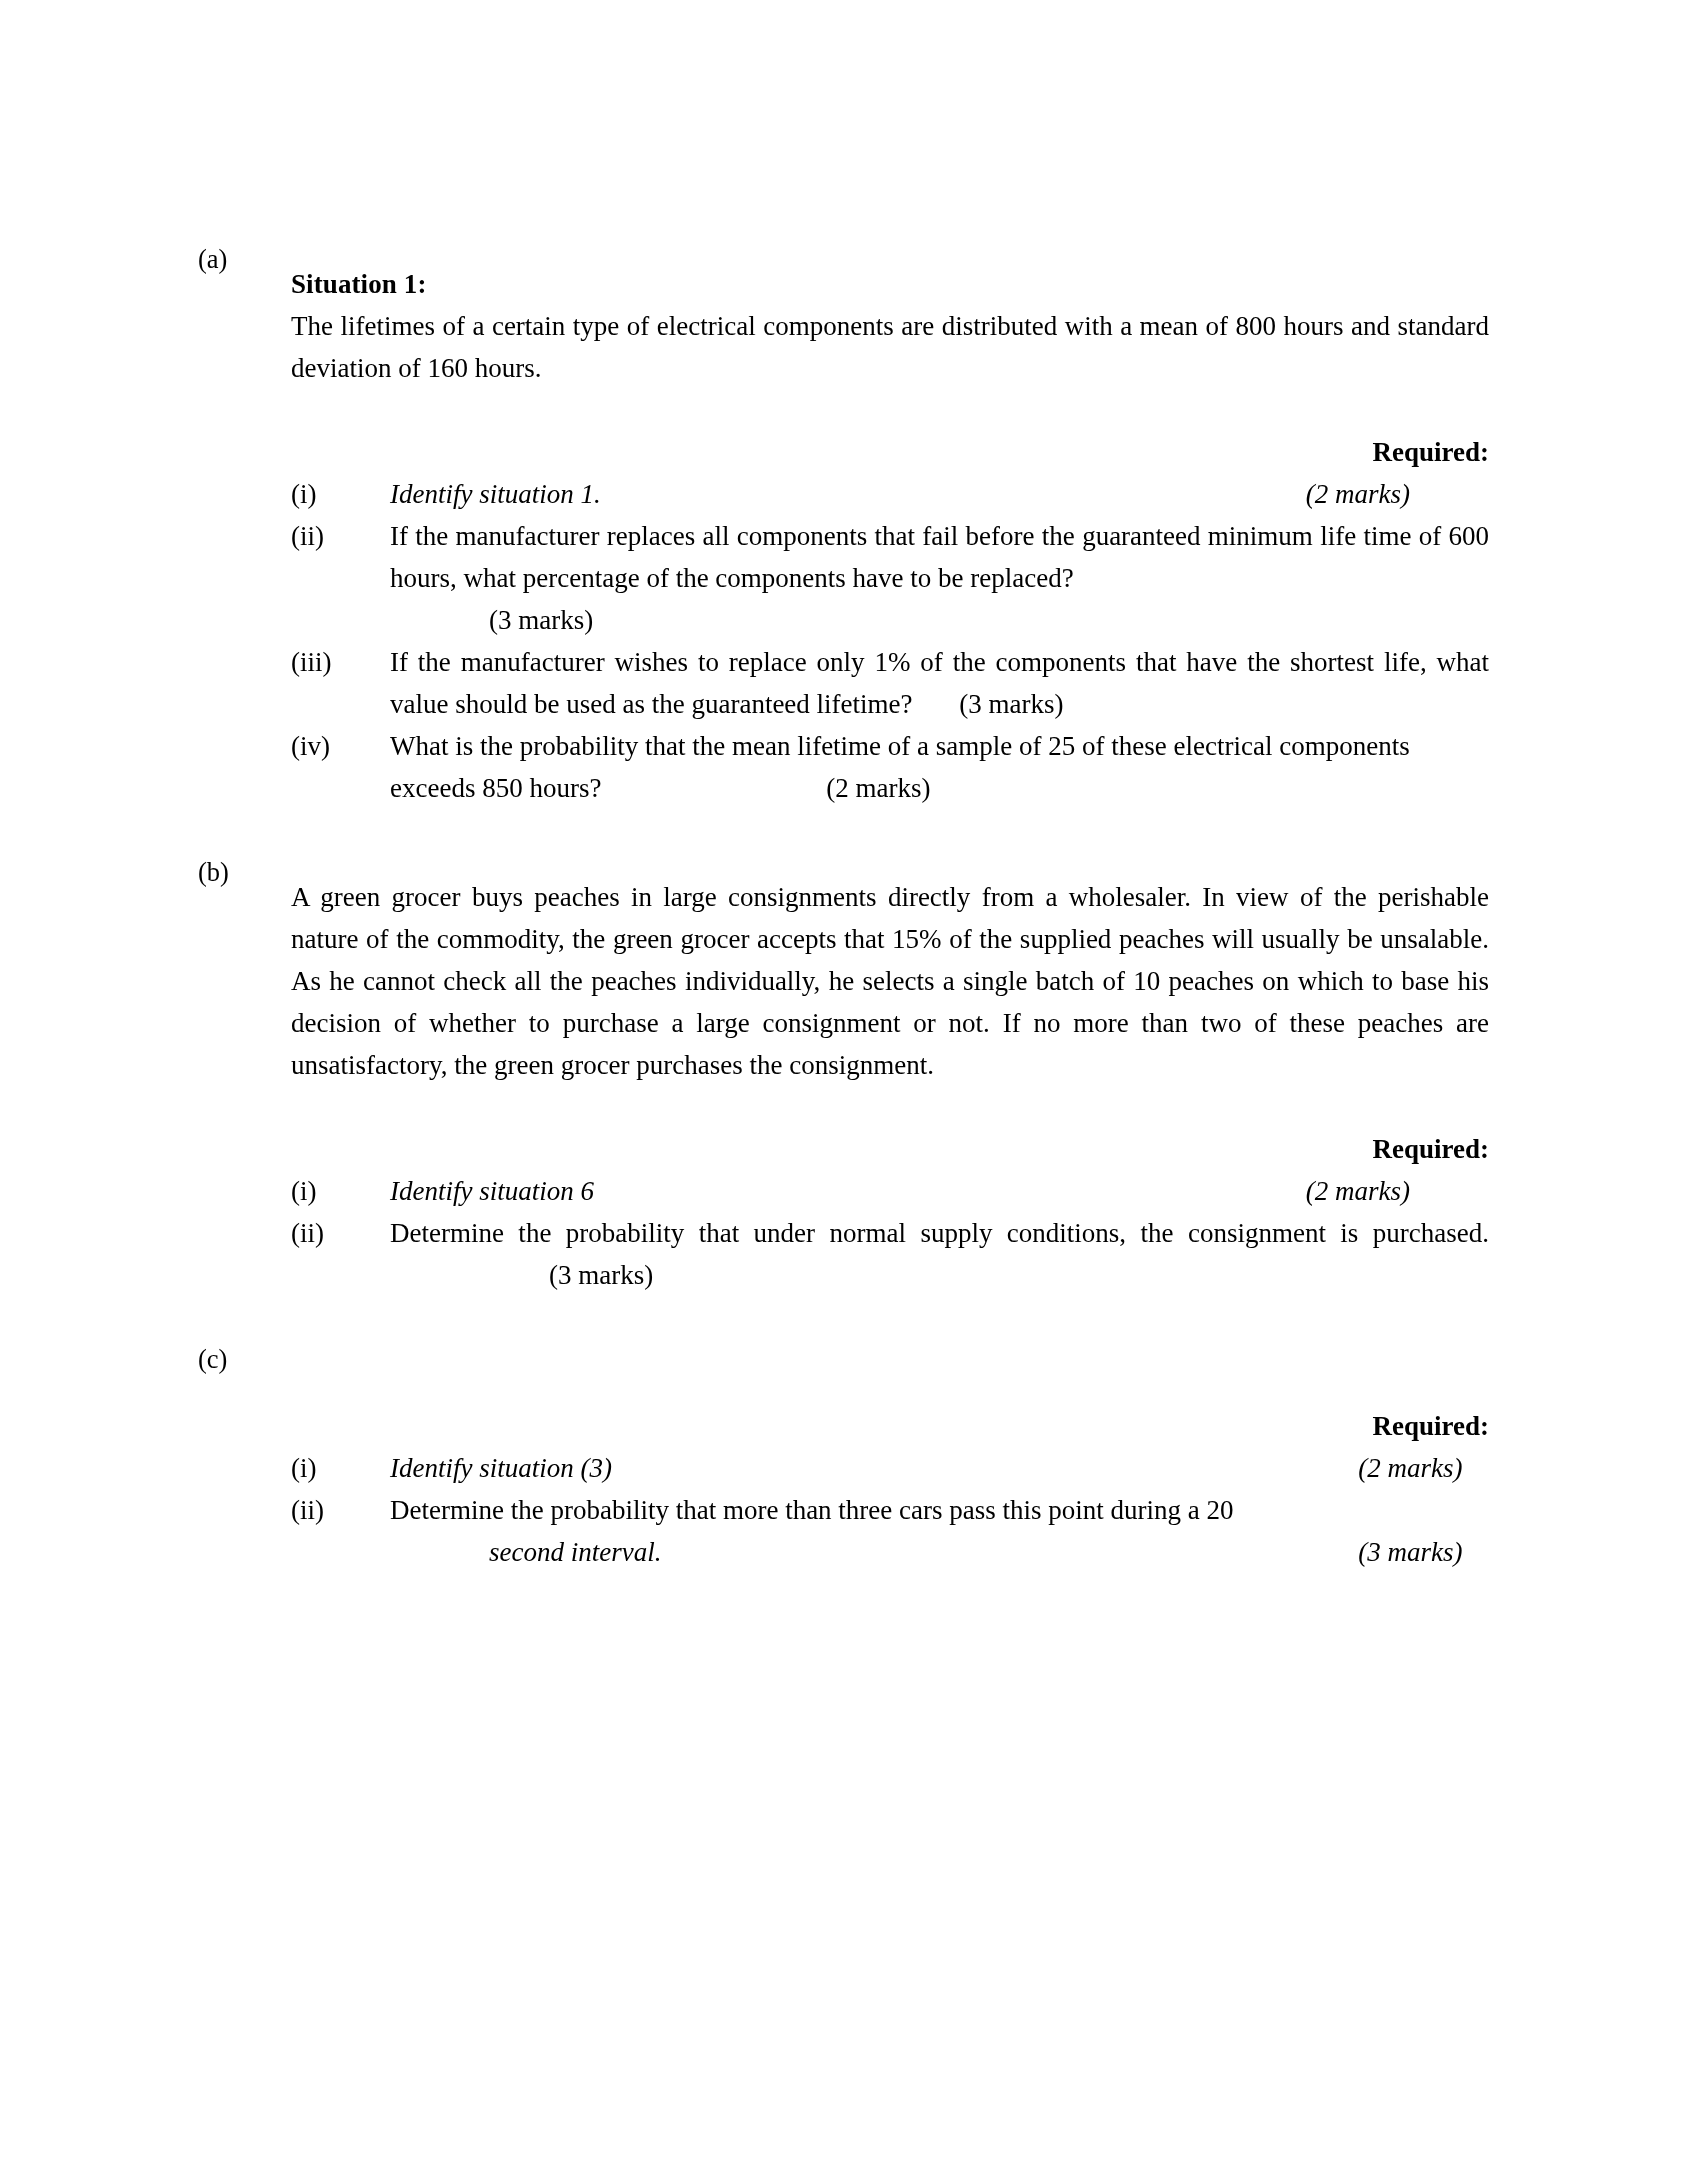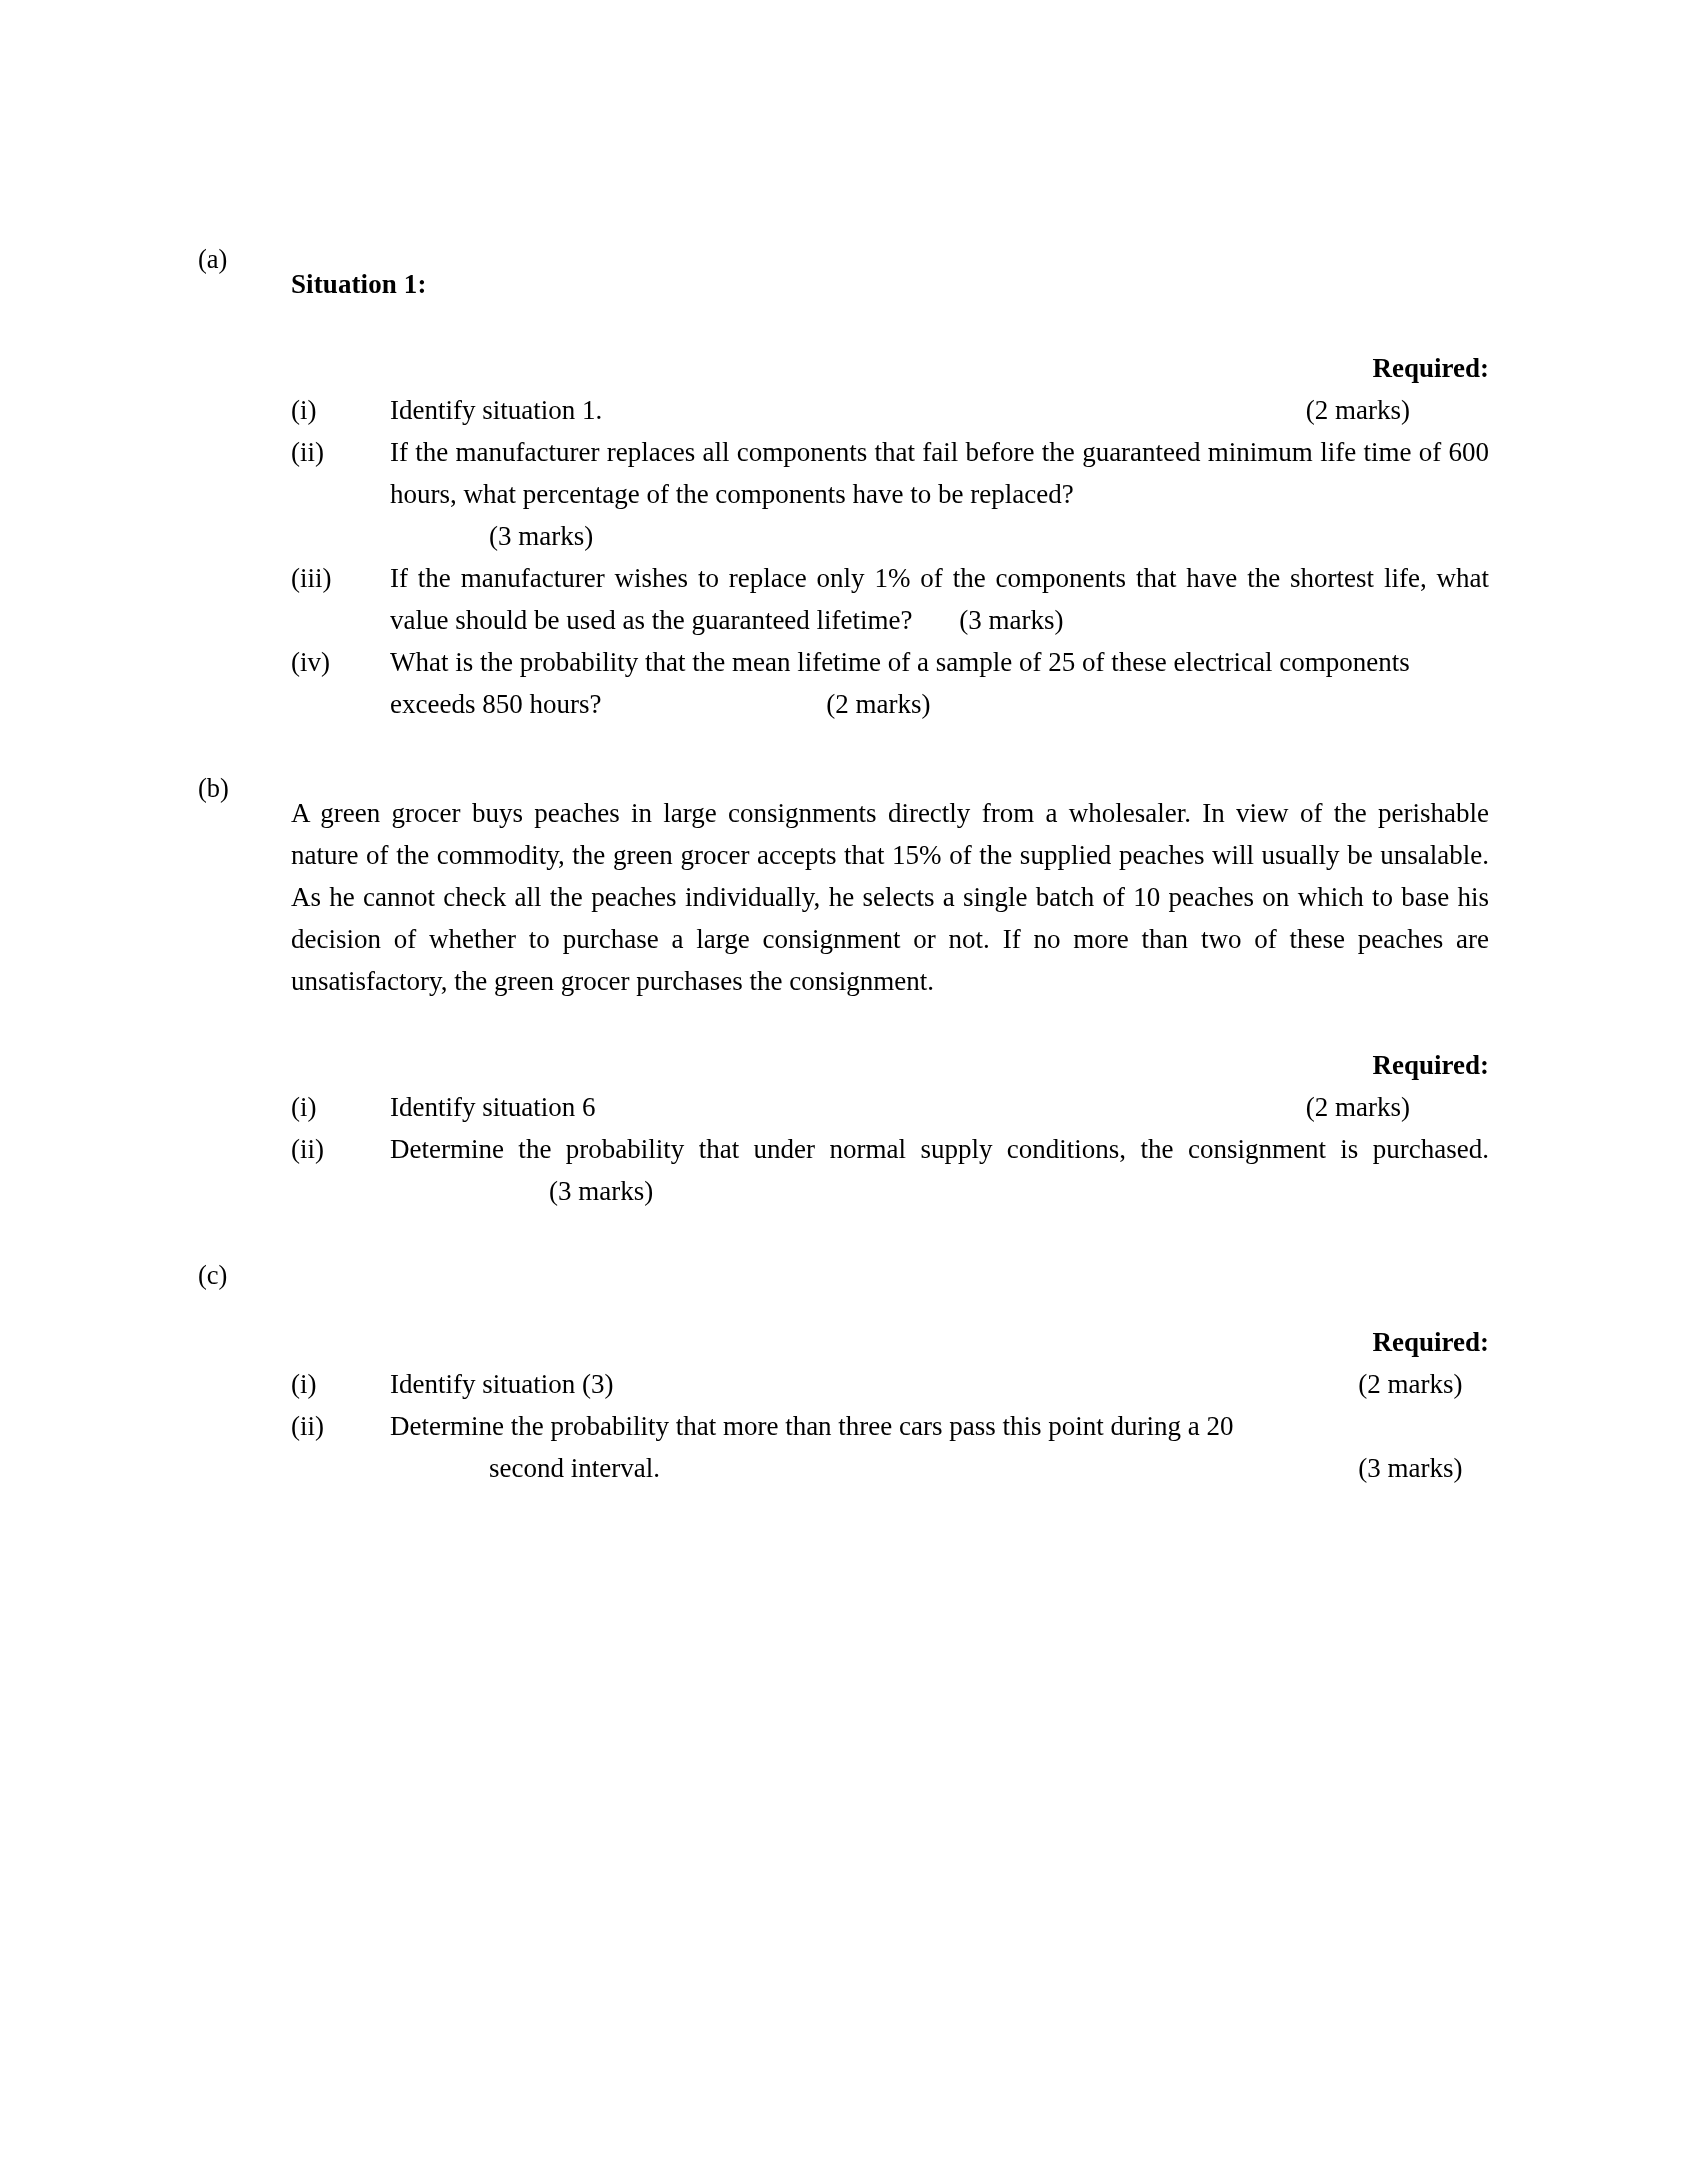--- a/index.html
+++ b/index.html
@@ -71,32 +71,34 @@
     text-align: justify;
     text-justify: inter-word;
   }
   .item-text.nojust { text-align: left; }
   .indent-marks {
     padding-left: 99px;
   }
   .justify-line {
     display: flex;
     justify-content: space-between;
+    font-style: italic;
   }
   .justify-line > span { white-space: pre; }
 </style>
 </head>
 <body>
 
 <div class="page">
 
   <div class="block">
     <div class="marker">(a)</div>
     <div class="body">
       <div class="heading">Situation 1:</div>
+      <div class="para">The lifetimes of a certain type of electrical components are distributed with a mean of 800 hours and standard deviation of 160 hours.</div>
       <div class="spacer-lg"></div>
       <div class="req-label">Required:</div>
 
       <div class="item">
         <div class="item-num">(i)</div>
         <div class="item-text nojust">
           <div class="justify-line">
             <span>Identify situation 1.</span>
             <span style="padding-right:79px">(2 marks)</span>
           </div>

